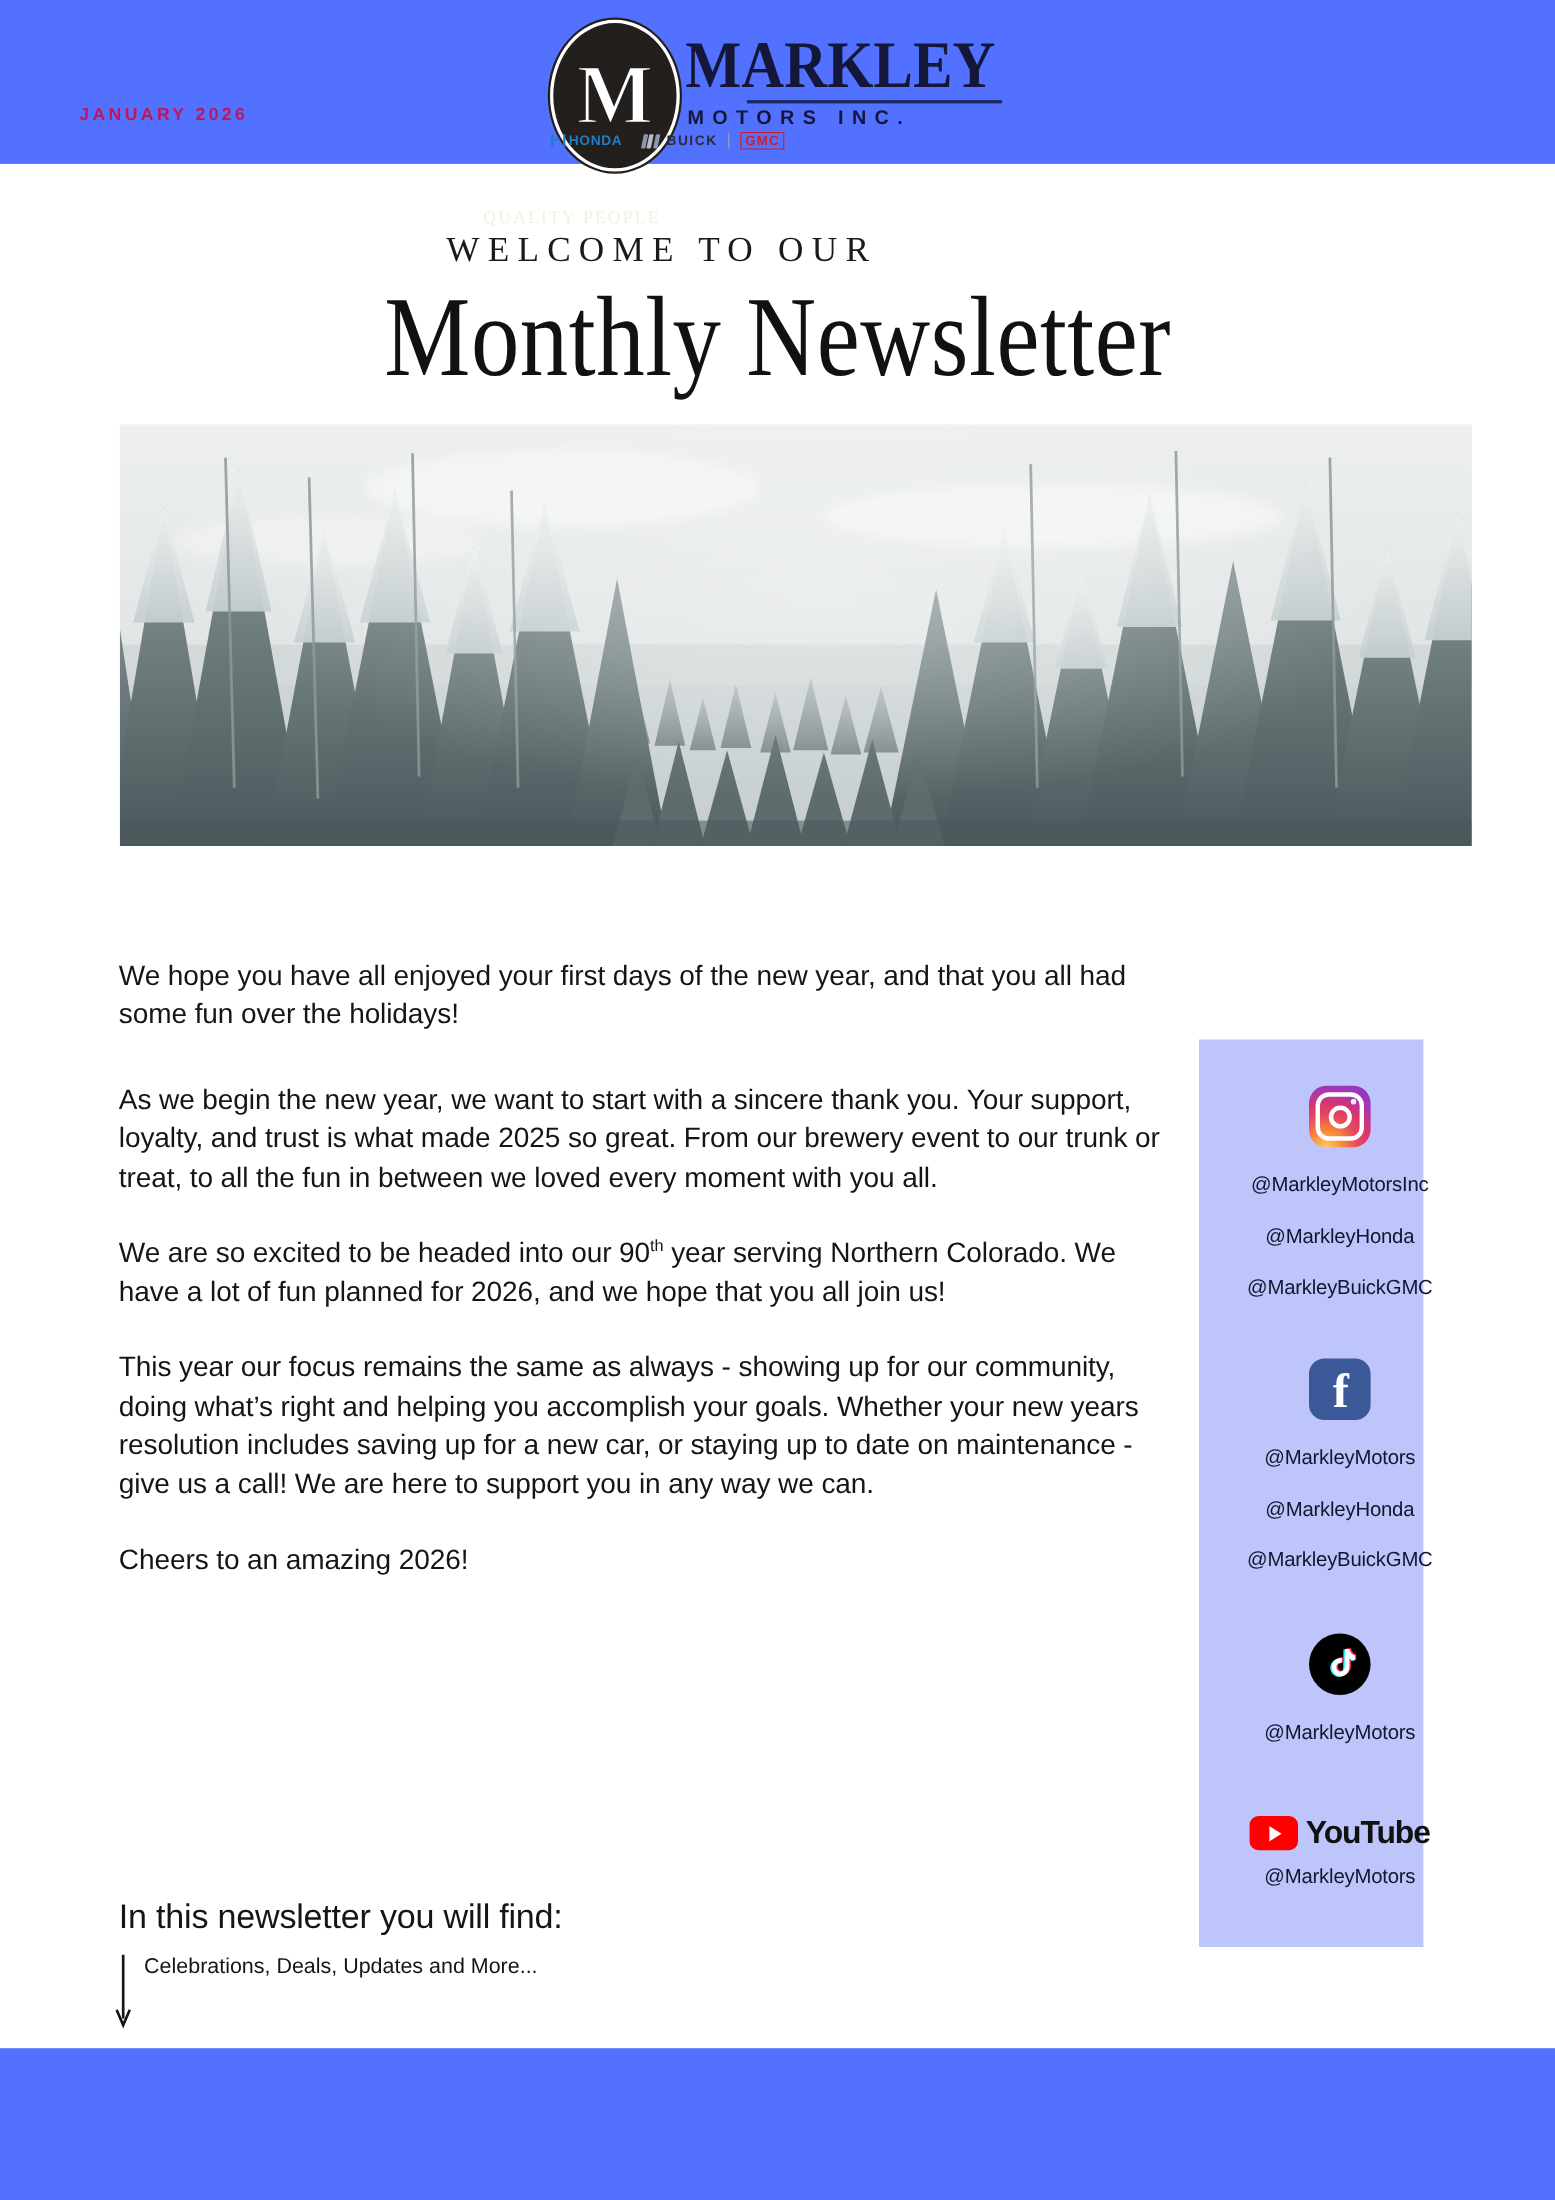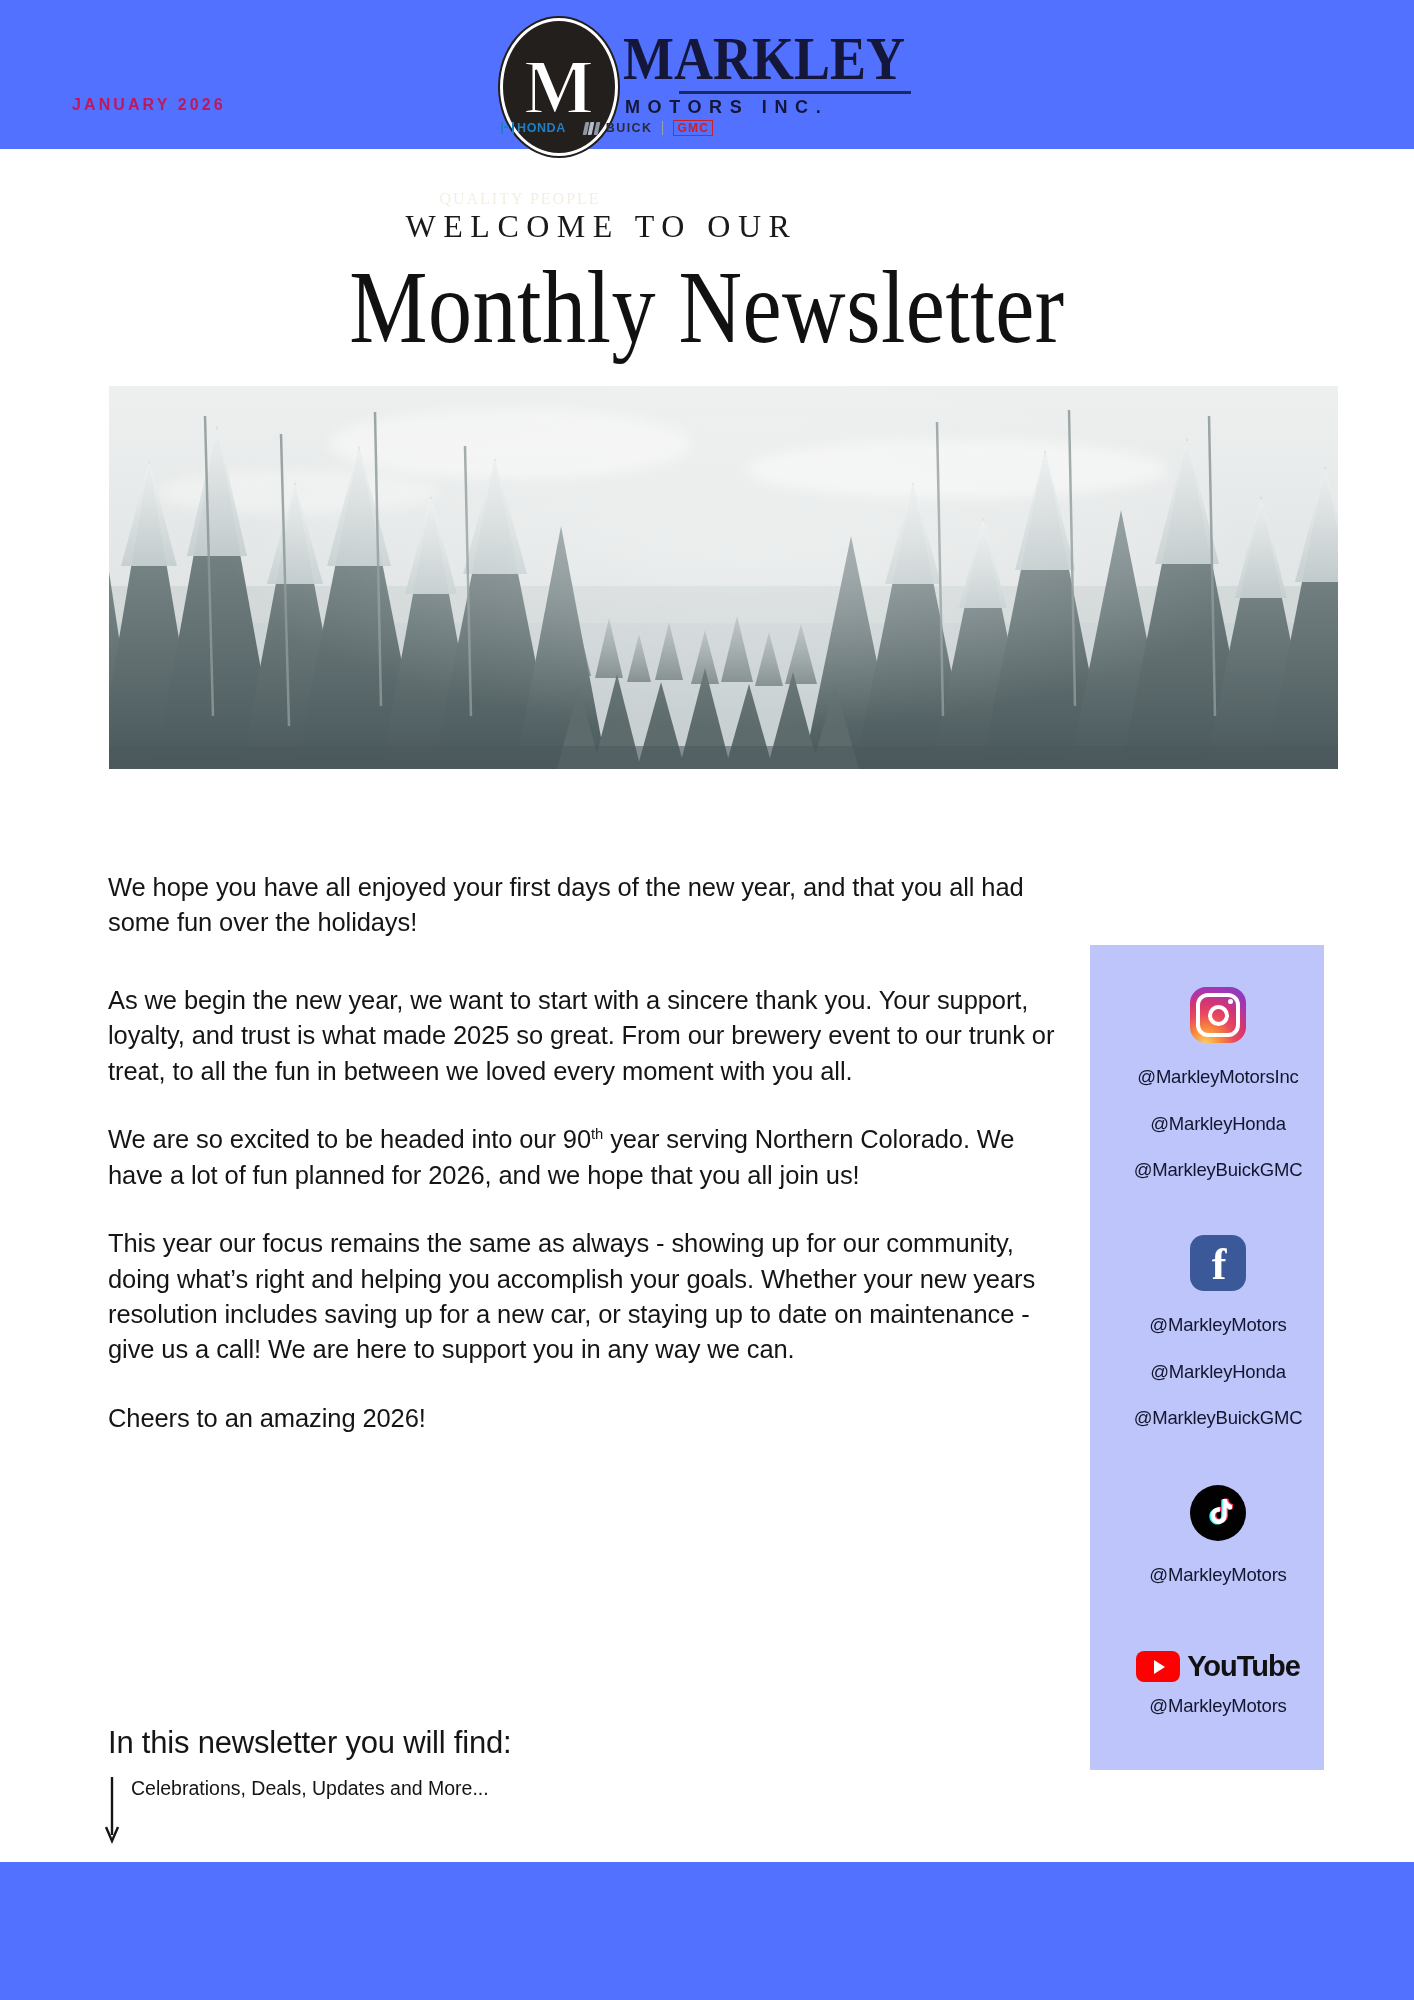--- a/index.html
+++ b/index.html
@@ -156,21 +156,21 @@
     position:absolute;left:131px;top:1777px;
     font-size:19.5px;color:#151515;
     font-family:"Liberation Sans", sans-serif;
   }
   .down-arrow{
     position:absolute;left:105px;top:1775px;width:22px;height:70px;
   }
 
   
   .social{
-    position:absolute;left:1090px;top:945px;width:234px;height:825px;
+    position:absolute;left:1090px;top:945px;width:204px;height:825px;
     background:#bec5fb;
     text-align:center;
     font-family:"Liberation Sans", sans-serif;
   }
   .social .blk{position:absolute;left:0;width:256px;}
   .social .handle{
     font-size:18.5px;color:#12162e;line-height:1;margin:0;
     padding:0;letter-spacing:-0.2px;
   }
   .social .handle + .handle{margin-top:28px;}

